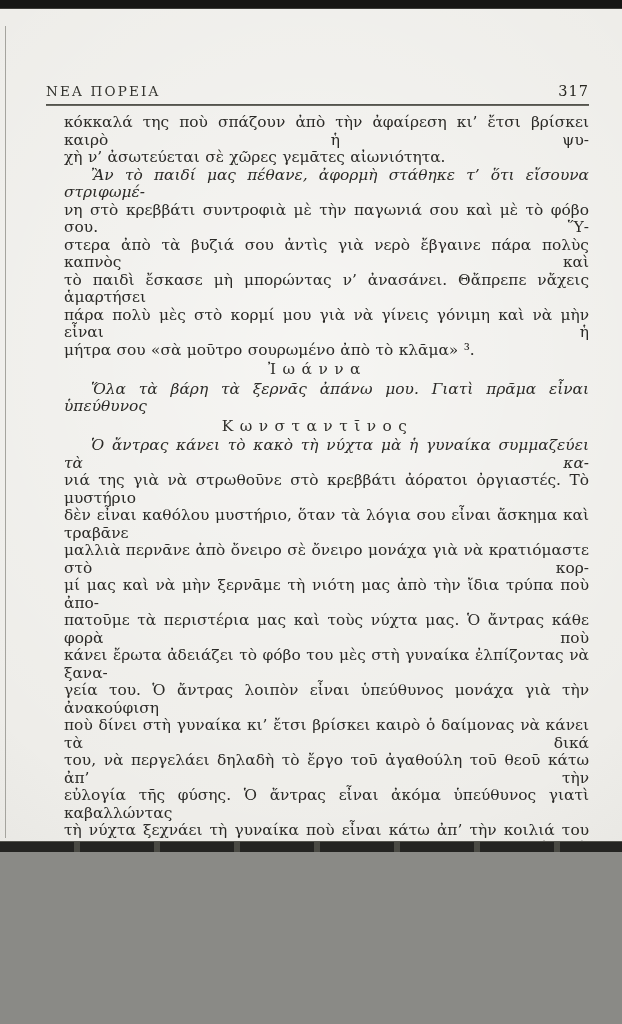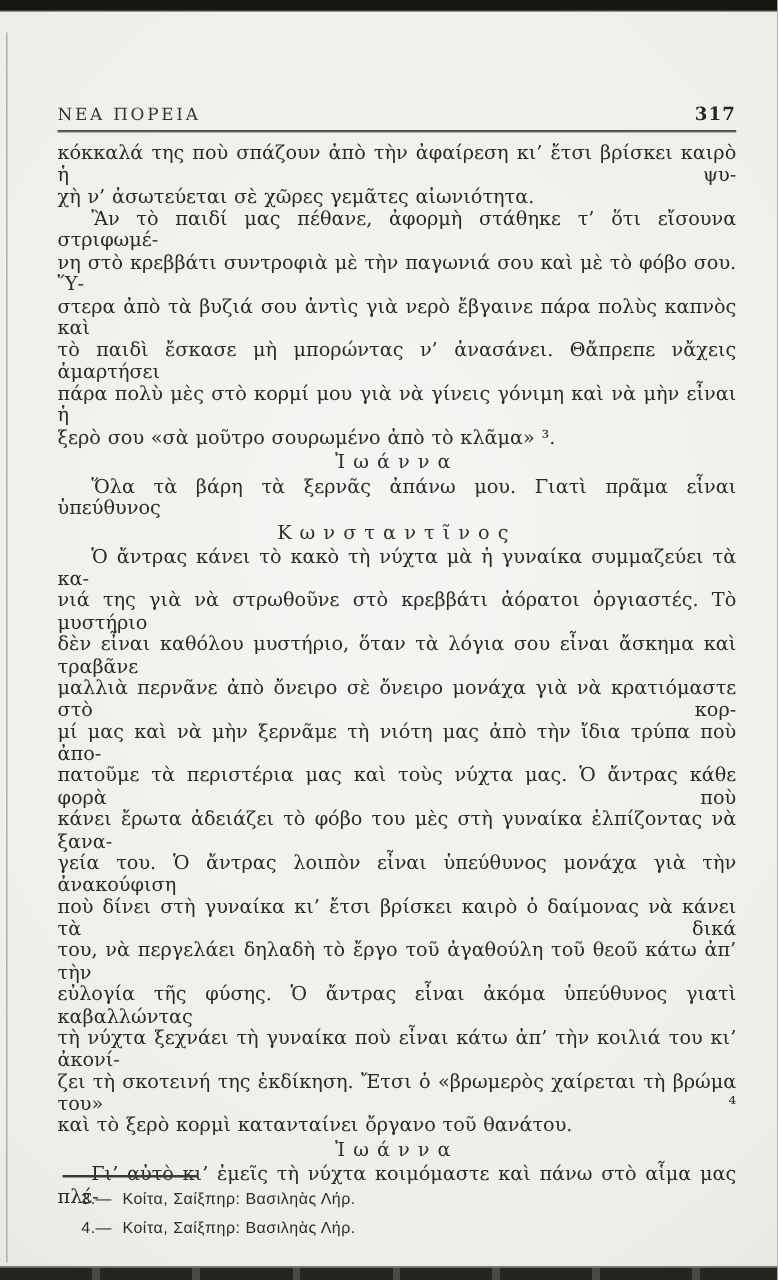--- a/index.html
+++ b/index.html
@@ -1,19 +1,19 @@
 <!DOCTYPE html>
 <html lang="el"><head>
 <meta charset="utf-8">
 <style>
   html, body { margin: 0; padding: 0; background: #8a8a86; }
   .page {
     position: relative;
     width: 622px;
-    height: 1024px;
+    height: 852px;
     margin: 0 auto;
     overflow: hidden;
     background-color: #eeede9;
     background-image: radial-gradient(130% 105% at 50% 42%, rgba(255,255,255,0.45) 0%, rgba(255,255,255,0.0) 55%, rgba(60,58,52,0.10) 100%);
     font-family: "DejaVu Serif", "Liberation Serif", serif;
     color: #2b2a27;
   }
   .scan-bar-top {
     position: absolute; top: 0; left: 0; right: 0; height: 8px;
     background: #161614;
@@ -29,39 +29,40 @@
     background: #a5a49e;
   }
   .running-head {
     position: absolute; left: 46px; right: 33px; top: 83px;
     display: flex; justify-content: space-between; align-items: flex-end;
   }
   .journal-title {
     font-size: 13.5px; letter-spacing: 2.2px; color: #34342f;
   }
   .page-number {
-    font-size: 14.5px; font-weight: 700; letter-spacing: 1px; color: #26251f;
+    font-size: 14.5px; font-weight: 400; letter-spacing: 1px; color: #26251f;
   }
   .head-rule {
     position: absolute; left: 46px; right: 33px; top: 104px; height: 2px;
     background: linear-gradient(#4a4a44, #6f6f68);
   }
   .text-column {
     position: absolute; left: 46px; top: 114px; width: 543px;
     font-size: 15.4px; line-height: 17.5px;
     word-spacing: 0.5px;
   }
   .line {
     text-align: justify;
     text-align-last: justify;
     text-justify: inter-word;
     white-space: normal;
+    margin-left: 18px;
   }
   .line.last { text-align-last: left; }
-  .line.indent { text-indent: 27px; }
+  .line.indent { text-indent: 27px; font-style: italic; }
   .speaker {
     text-align: center;
     letter-spacing: 0.42em;
     margin: 2px 0;
     color: #302f2b;
   }
   .foot-rule {
     position: absolute; left: 50px; top: 940px; width: 108px; height: 1.5px;
     background: #3b3b36;
   }
@@ -92,21 +93,21 @@
       <div class="para">
         <div class="line">κόκκαλά της ποὺ σπάζουν ἀπὸ τὴν ἀφαίρεση κι’ ἔτσι βρίσκει καιρὸ ἡ ψυ-</div>
         <div class="line last">χὴ ν’ ἀσωτεύεται σὲ χῶρες γεμᾶτες αἰωνιότητα.</div>
       </div>
       <div class="para">
         <div class="line indent">Ἂν τὸ παιδί μας πέθανε, ἀφορμὴ στάθηκε τ’ ὅτι εἴσουνα στριφωμέ-</div>
         <div class="line">νη στὸ κρεββάτι συντροφιὰ μὲ τὴν παγωνιά σου καὶ μὲ τὸ φόβο σου. Ὕ-</div>
         <div class="line">στερα ἀπὸ τὰ βυζιά σου ἀντὶς γιὰ νερὸ ἔβγαινε πάρα πολὺς καπνὸς καὶ</div>
         <div class="line">τὸ παιδὶ ἔσκασε μὴ μπορώντας ν’ ἀνασάνει. Θἄπρεπε νἄχεις ἁμαρτήσει</div>
         <div class="line">πάρα πολὺ μὲς στὸ κορμί μου γιὰ νὰ γίνεις γόνιμη καὶ νὰ μὴν εἶναι ἡ</div>
-        <div class="line last">ξερὸ σου «σὰ μοῦτρο σουρωμένο ἀπὸ τὸ κλᾶμα» ³.</div>
+        <div class="line last">μήτρα σου «σὰ μοῦτρο σουρωμένο ἀπὸ τὸ κλᾶμα» ³.</div>
       </div>
       <div class="speaker">Ἰωάννα</div>
       <div class="para">
         <div class="line indent">Ὅλα τὰ βάρη τὰ ξερνᾶς ἀπάνω μου. Γιατὶ πρᾶμα εἶναι ὑπεύθυνος</div>
       </div>
       <div class="speaker">Κωνσταντῖνος</div>
       <div class="para">
         <div class="line indent">Ὁ ἄντρας κάνει τὸ κακὸ τὴ νύχτα μὰ ἡ γυναίκα συμμαζεύει τὰ κα-</div>
         <div class="line">νιά της γιὰ νὰ στρωθοῦνε στὸ κρεββάτι ἀόρατοι ὀργιαστές. Τὸ μυστήριο</div>
         <div class="line">δὲν εἶναι καθόλου μυστήριο, ὅταν τὰ λόγια σου εἶναι ἄσκημα καὶ τραβᾶνε</div>

